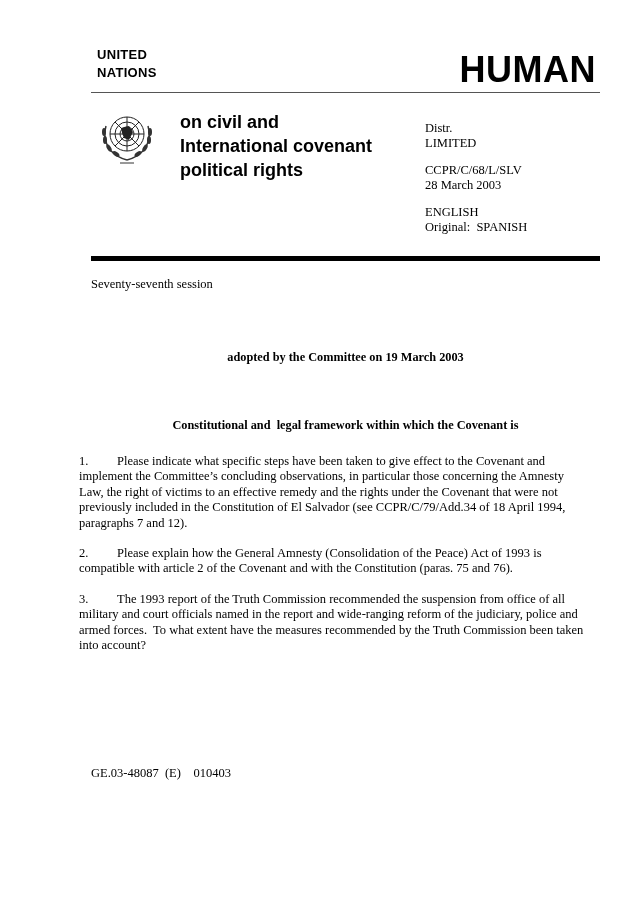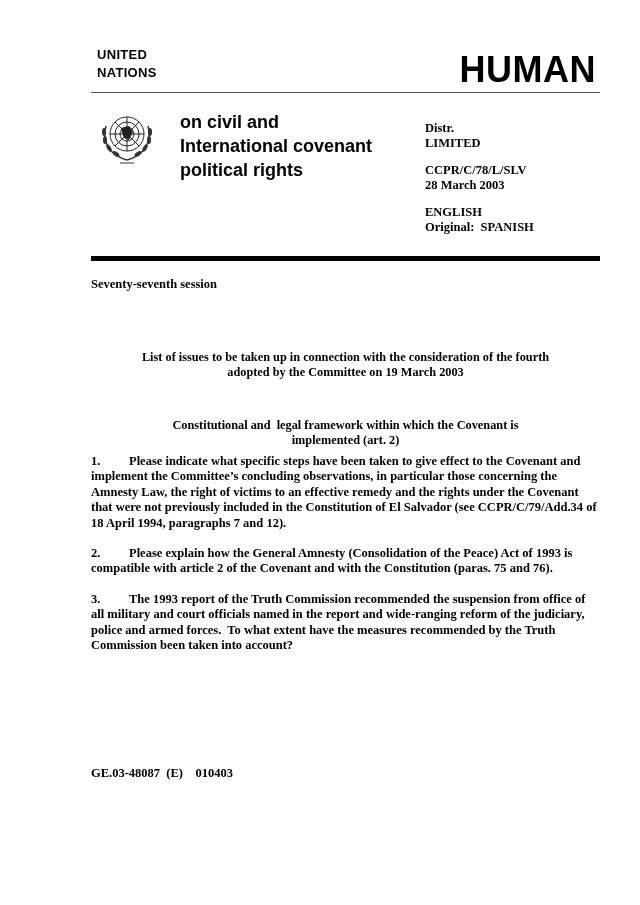--- a/index.html
+++ b/index.html
@@ -1,40 +1,40 @@
 <!DOCTYPE html>
 <html><head>
   <meta charset="utf-8">
   <style>
     html, body { margin: 0; padding: 0; background: #ffffff; }
     body { width: 640px; height: 905px; position: relative; overflow: hidden; color: #000; }
     .abs { position: absolute; }
     .sans { font-family: "Liberation Sans", "DejaVu Sans", sans-serif; }
-    .serif { font-family: "Liberation Serif", "DejaVu Serif", serif; font-weight: bold; }
+    .serif { font-family: "Liberation Serif", "DejaVu Serif", serif; }
 
     #org { left: 97px; top: 46px; font-weight: bold; font-size: 13px; line-height: 18px; letter-spacing: 0.3px; }
     #symbol { right: 44px; top: 50px; font-weight: bold; font-size: 36px; line-height: 40px; letter-spacing: 0.5px; }
     #rule-top { left: 91px; top: 92px; width: 509px; height: 1px; background: #555; }
 
     #emblem { left: 96px; top: 108px; width: 62px; height: 58px; }
     #title { left: 180px; top: 110px; font-weight: bold; font-size: 18px; line-height: 24px; }
 
     #meta { left: 425px; top: 121px; font-size: 12.5px; line-height: 15px; }
     #meta .grp { margin-bottom: 12px; }
     #meta .grp div { white-space: nowrap; }
 
     #rule-thick { left: 91px; top: 256px; width: 509px; height: 5px; background: #000; }
 
     #committee { left: 91px; top: 277px; font-size: 12.5px; line-height: 15px; }
 
     .center-bold { left: 91px; width: 509px; text-align: center; font-weight: bold; font-size: 12.3px; line-height: 15px; }
     #doc-heading { top: 350px; }
     #section-heading { top: 418px; }
 
-    #paras { left: 91px; top: 454px; width: 510px; font-size: 12.5px; line-height: 15.4px; }
+    #paras { left: 79px; top: 454px; width: 510px; font-size: 12.5px; line-height: 15.4px; }
     .para { margin-bottom: 15px; text-align: left; }
     .para .num { display: inline-block; width: 38px; }
 
     #footer { left: 91px; top: 766px; font-size: 12.5px; line-height: 15px; white-space: pre; }
   </style>
 </head>
 <body>
 
 <div id="org" class="abs sans">
   <div>UNITED</div>
@@ -80,43 +80,41 @@
   <div>International covenant</div>
   <div>political rights</div>
 </div>
 
 <div id="meta" class="abs serif">
   <div class="grp">
     <div>Distr.</div>
     <div>LIMITED</div>
   </div>
   <div class="grp">
-    <div>CCPR/C/78/L/SLV</div>
+    <div>CCPR/C/68/L/SLV</div>
     <div>28 March 2003</div>
   </div>
   <div class="grp">
     <div>ENGLISH</div>
     <div style="white-space: pre;">Original:  SPANISH</div>
   </div>
 </div>
 
 <div id="rule-thick" class="abs"></div>
 
 <div id="committee" class="abs serif">
   <div>Seventy-seventh session</div>
 </div>
 
 <div id="doc-heading" class="abs serif center-bold">
-  <div>List of issues to be taken up in connection with the consideration of the fourth</div>
   <div>adopted by the Committee on 19 March 2003</div>
 </div>
 
 <div id="section-heading" class="abs serif center-bold">
   <div style="white-space: pre;">Constitutional and  legal framework within which the Covenant is</div>
-  <div>implemented (art. 2)</div>
 </div>
 
 <div id="paras" class="abs serif">
   <div class="para">
     <span class="num">1.</span><span>Please indicate what specific steps have been taken to give effect to the Covenant and implement the Committee’s concluding observations, in particular those concerning the Amnesty Law, the right of victims to an effective remedy and the rights under the Covenant that were not previously included in the Constitution of El Salvador (see CCPR/C/79/Add.34 of 18 April 1994, paragraphs 7 and 12).</span>
   </div>
   <div class="para">
     <span class="num">2.</span><span>Please explain how the General Amnesty (Consolidation of the Peace) Act of 1993 is compatible with article 2 of the Covenant and with the Constitution (paras. 75 and 76).</span>
   </div>
   <div class="para">

